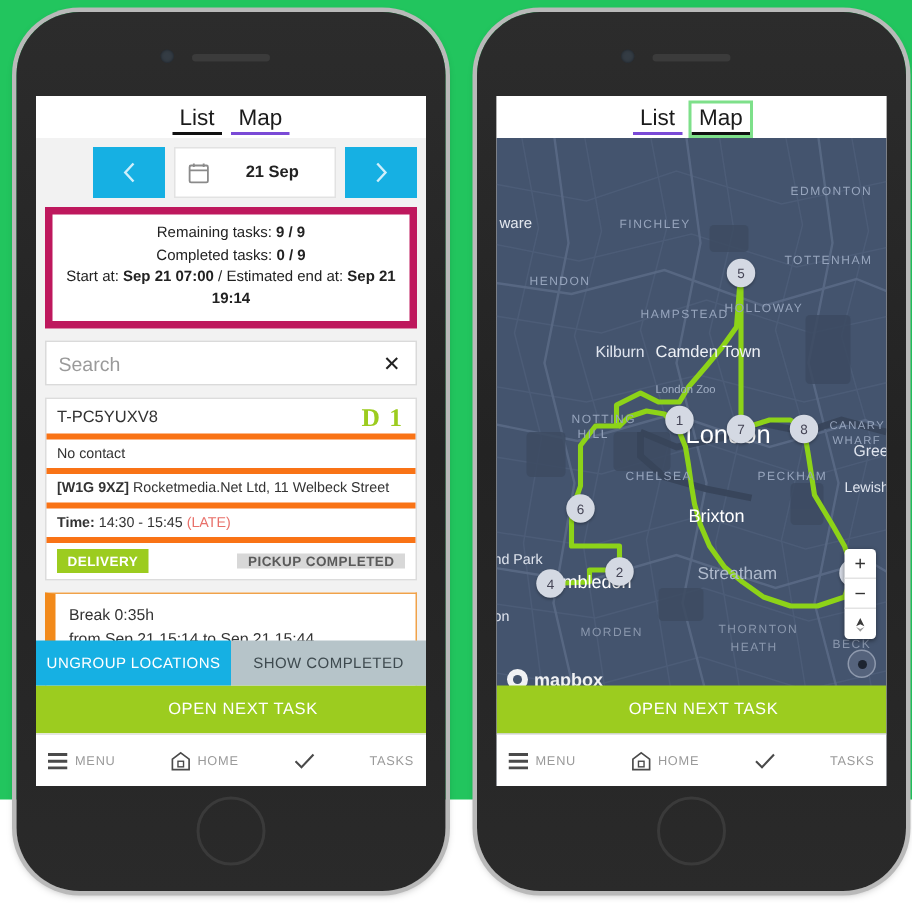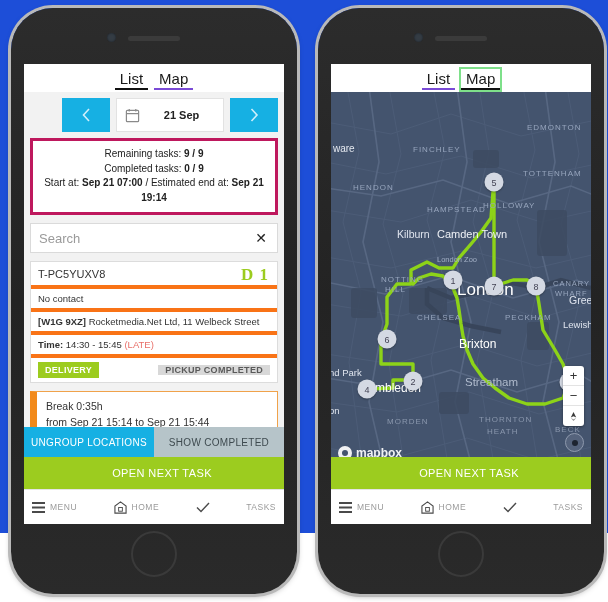--- a/index.html
+++ b/index.html
@@ -2,21 +2,21 @@
 <html><head>
 <meta charset="utf-8">
 <style>
   * { box-sizing: border-box; margin: 0; padding: 0; }
   html, body {
     width: 608px; height: 602px;
     background: #ffffff;
     font-family: "Liberation Sans", sans-serif;
     overflow: hidden;
   }
-  .stage { position: relative; width: 608px; height: 533px; background:#1d4ed8; }
+  .stage { position: relative; width: 608px; height: 533px; background:#22c55e; }
 
   
   .phone {
     position: absolute;
     width: 286px; height: 586px;
     border-radius: 42px;
     background: linear-gradient(180deg,#2c2c2c 0%, #232323 50%, #2a2a2a 100%);
     box-shadow: 0 0 0 3px #b9b9b9, 0 2px 6px rgba(0,0,0,.35);
   }
   .phone.left  { left: 11px;  top: 8px; }
@@ -75,21 +75,21 @@
   }
   .navbtn svg { display:block; }
   .datefield {
     flex:1; height:34px; background:#fff; border:1px solid #e2e2e2;
     display:flex; align-items:center; gap:8px; padding:0 8px;
     margin:0 6px;
   }
   .datetext { flex:1; text-align:center; font-size:11px; color:#222; font-weight:600; }
 
   .summary {
-    background:#fff; border:3px solid #be185d; margin:6px 6px 0 6px;
+    background:#fff; border:5px solid #be185d; margin:6px 6px 0 6px;
     padding:6px 6px 7px 6px; text-align:center;
     font-size:10px; color:#222; line-height:1.45;
   }
   .summary b { font-weight:700; }
 
   .searchbox {
     background:#fff; border:1px solid #dadada; margin:8px 6px 0 6px;
     height:30px; display:flex; align-items:center; padding:12px 8px;
   }
   .searchbox input {

